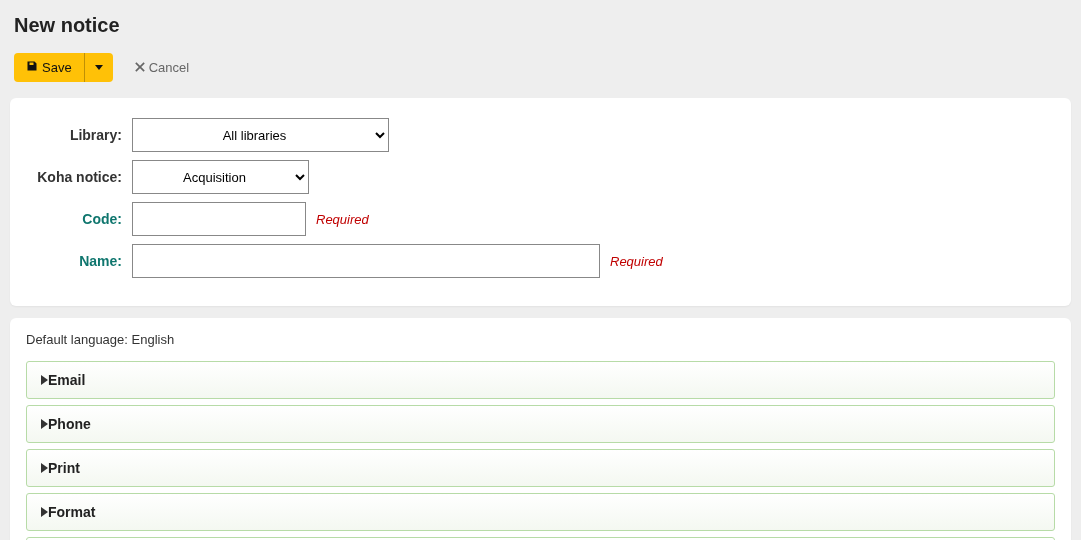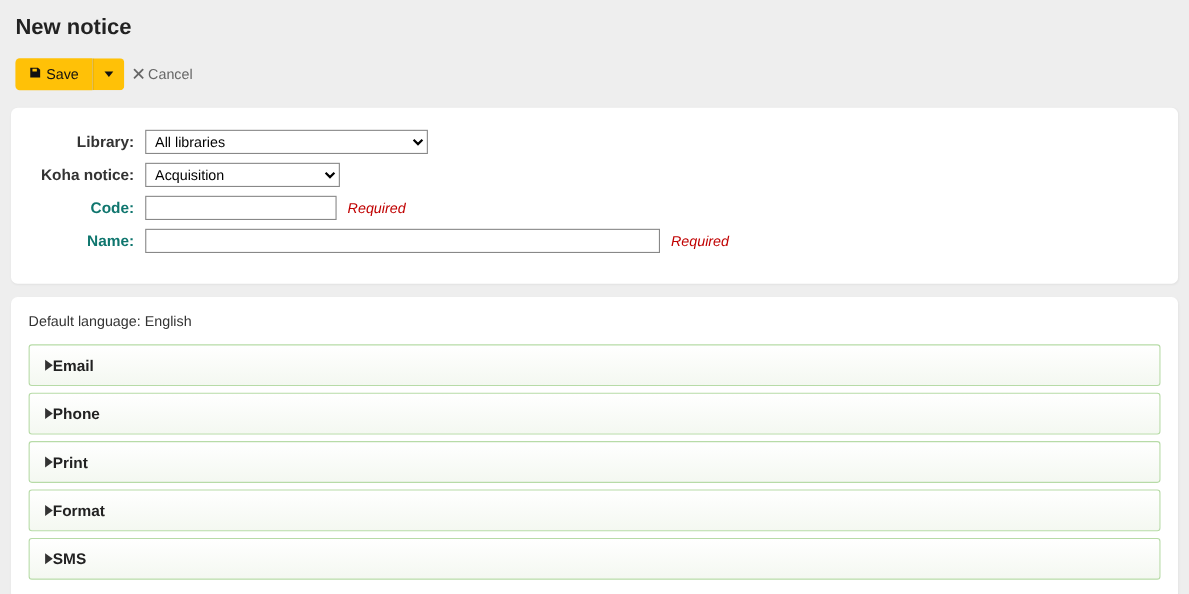--- a/index.html
+++ b/index.html
@@ -14,21 +14,21 @@
   }
   h1.page-title {
     font-size: 20px;
     font-weight: 700;
     margin: 4px 0 16px 4px;
     color: #222;
   }
   .toolbar {
     display: flex;
     align-items: center;
-    gap: 2px;
+    gap: 16px;
     margin: 0 0 16px 4px;
   }
   .btn-group {
     display: inline-flex;
   }
   .btn {
     display: inline-flex;
     align-items: center;
     gap: 4px;
     font-size: 13px;
@@ -89,21 +89,22 @@
     font-style: italic;
     margin-left: 10px;
     font-size: 13px;
   }
   select, input[type=text] {
     font-size: 13px;
     padding: 2px 4px;
     border: 1px solid #888;
     background: #fff;
     font-family: inherit;
-    height: 22px;
+    height: 34px;
+    text-align: center;
   }
   .sel-lib { width: 257px; }
   .sel-mod { width: 177px; }
   .inp-code { width: 174px; }
   .inp-name { width: 468px; }
 
   .lang-line {
     font-size: 13px;
     color: #333;
     margin-bottom: 14px;

